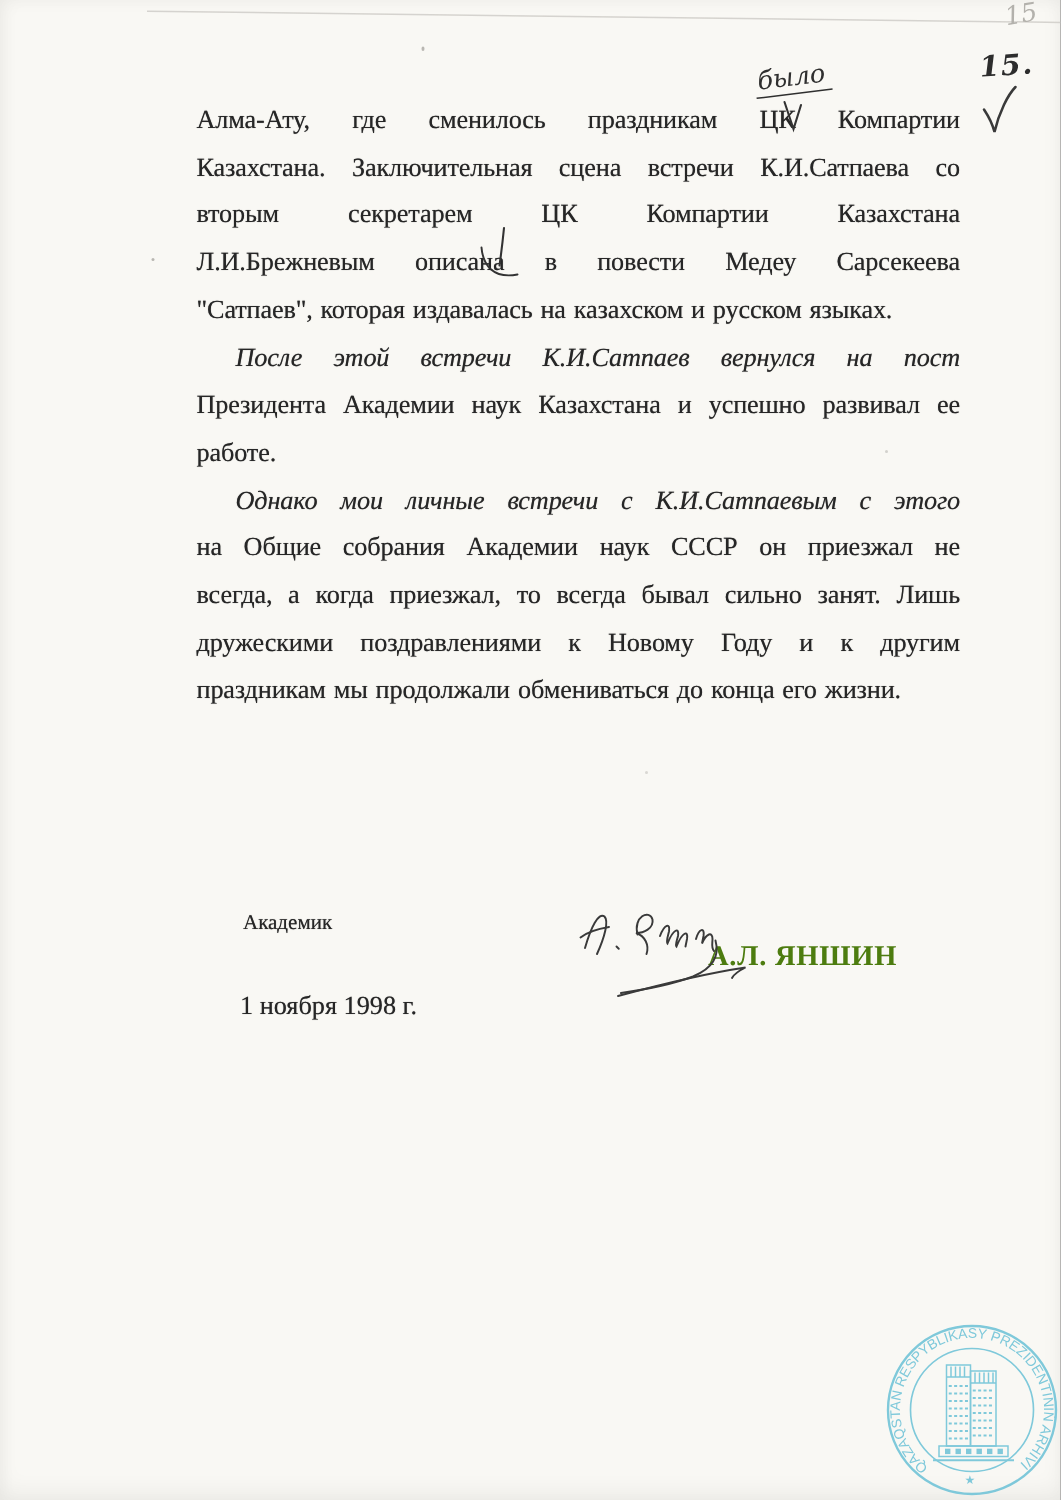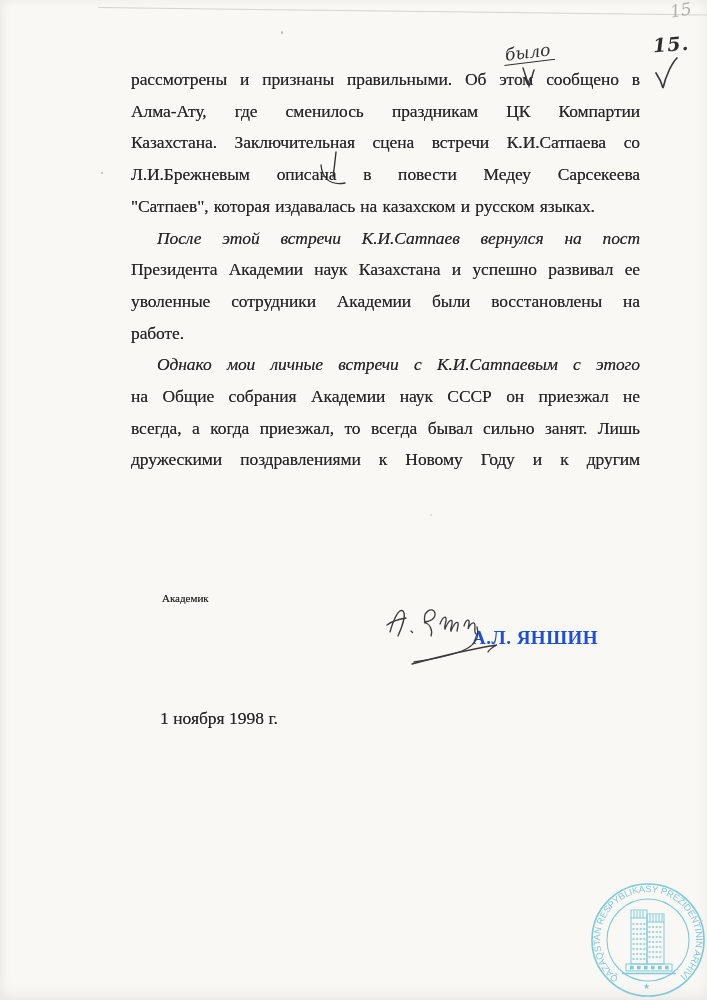--- a/index.html
+++ b/index.html
@@ -64,23 +64,23 @@
     font-style: italic; font-size: 17px;
     color: #2f2f2f;
     border-bottom: 1.3px solid #2f2f2f;
     transform: rotate(-7deg);
     padding: 0 4px 0 2px;
   }
   .caret1-svg { position: absolute; left: 518px; top: 66px; }
   .insert-mark-svg { position: absolute; left: 316px; top: 150px; }
 
   
-  .sig-title { position: absolute; left: 162px; top: 592px; font-size: 11px; text-shadow: 0 0 0.5px rgba(20,20,20,0.65); }
-  .sig-date  { position: absolute; left: 160px; top: 660px; font-size: 17.5px; text-shadow: 0 0 0.5px rgba(20,20,20,0.65); margin-top: 48px; }
-  .sig-name  { position: absolute; left: 472px; top: 627px; font-size: 19px; letter-spacing: 0.5px; font-weight: bold; color: #1d4ed8; }
+  .sig-title { position: absolute; left: 162px; top: 608px; font-size: 14px; text-shadow: 0 0 0.5px rgba(20,20,20,0.65); }
+  .sig-date  { position: absolute; left: 160px; top: 660px; font-size: 17.5px; text-shadow: 0 0 0.5px rgba(20,20,20,0.65); }
+  .sig-name  { position: absolute; left: 472px; top: 627px; font-size: 19px; letter-spacing: 0.5px; font-weight: bold; color: #4d7c0f; }
   .signature-svg { position: absolute; left: 370px; top: 598px; }
 
   
   .stamp-svg { position: absolute; left: 586px; top: 878px; opacity: 0.9; }
   .stamp-ring-text {
     font-family: "Liberation Sans", sans-serif;
     font-size: 9.3px;
     letter-spacing: 1px;
   }
   .stamp-star { font-family: "DejaVu Sans", sans-serif; font-size: 8px; }
@@ -96,33 +96,33 @@
   <div class="speck" style="left:590px;top:300px;width:2px;height:2px;opacity:.6;"></div>
   <div class="speck" style="left:430px;top:514px;width:2px;height:2px;opacity:.5;"></div>
 
   <div class="pencil-num">15</div>
   <div class="ink-num">15.</div>
   <svg class="checkmark-svg" width="28" height="38" viewBox="0 0 28 38">
     <path d="M 4 18 C 8 24 10 29 11 33 C 14 20 20 8 25 3" fill="none" stroke="#3a3a3a" stroke-width="1.7" stroke-linecap="round"></path>
   </svg>
 
   <div class="doc-text">
-      <div class="text-line">рассмотрены и признаны правильными. Об этом сообщено в</div>
       <div class="text-line">Алма-Ату, где сменилось праздникам ЦК Компартии</div>
       <div class="text-line">Казахстана. Заключительная сцена встречи К.И.Сатпаева со</div>
+      <div class="text-line">вторым секретарем ЦК Компартии Казахстана</div>
       <div class="text-line">Л.И.Брежневым описана в повести Медеу Сарсекеева</div>
       <div class="text-line last">"Сатпаев", которая издавалась на казахском и русском языках.</div>
       <div class="text-line indent">После этой встречи К.И.Сатпаев вернулся на пост</div>
       <div class="text-line">Президента Академии наук Казахстана и успешно развивал ее</div>
-      <div class="text-line">уволенные сотрудники Академии были восстановлены на</div>
       <div class="text-line last">работе.</div>
       <div class="text-line indent">Однако мои личные встречи с К.И.Сатпаевым с этого</div>
       <div class="text-line">на Общие собрания Академии наук СССР он приезжал не</div>
       <div class="text-line">всегда, а когда приезжал, то всегда бывал сильно занят. Лишь</div>
       <div class="text-line">дружескими поздравлениями к Новому Году и к другим</div>
+      <div class="text-line last">праздникам мы продолжали обмениваться до конца его жизни.</div>
     </div>
 
   <div class="inserted-word">было</div>
   <svg class="caret1-svg" width="22" height="24" viewBox="0 0 22 24">
     <path d="M 5 2 L 11 20 L 16 4" fill="none" stroke="#333" stroke-width="1.4" stroke-linecap="round"></path>
   </svg>
   <svg class="insert-mark-svg" width="34" height="42" viewBox="0 0 34 42">
     <path d="M 20 2 C 19 12 18 20 17 27" fill="none" stroke="#333" stroke-width="1.4" stroke-linecap="round"></path>
     <path d="M 5 15 C 6 27 13 36 29 33" fill="none" stroke="#333" stroke-width="1.3" stroke-linecap="round"></path>
   </svg>

